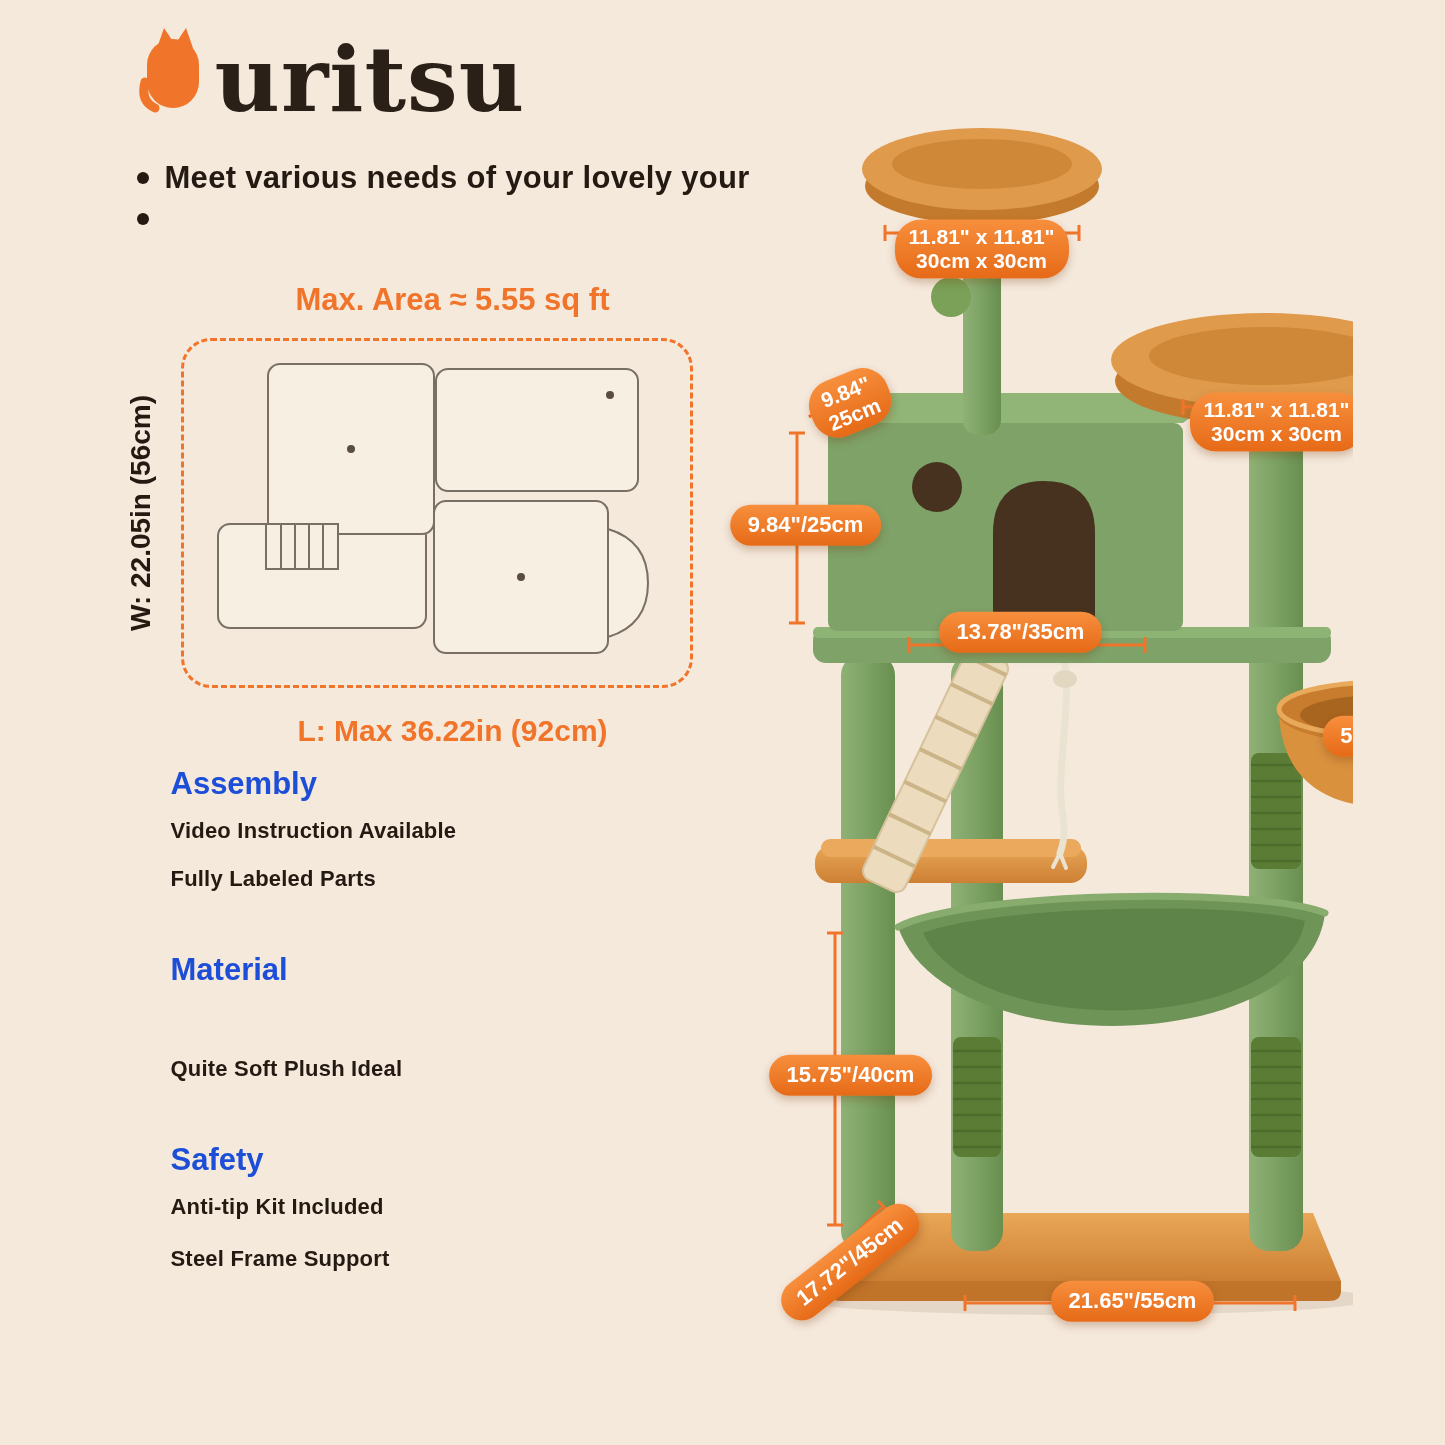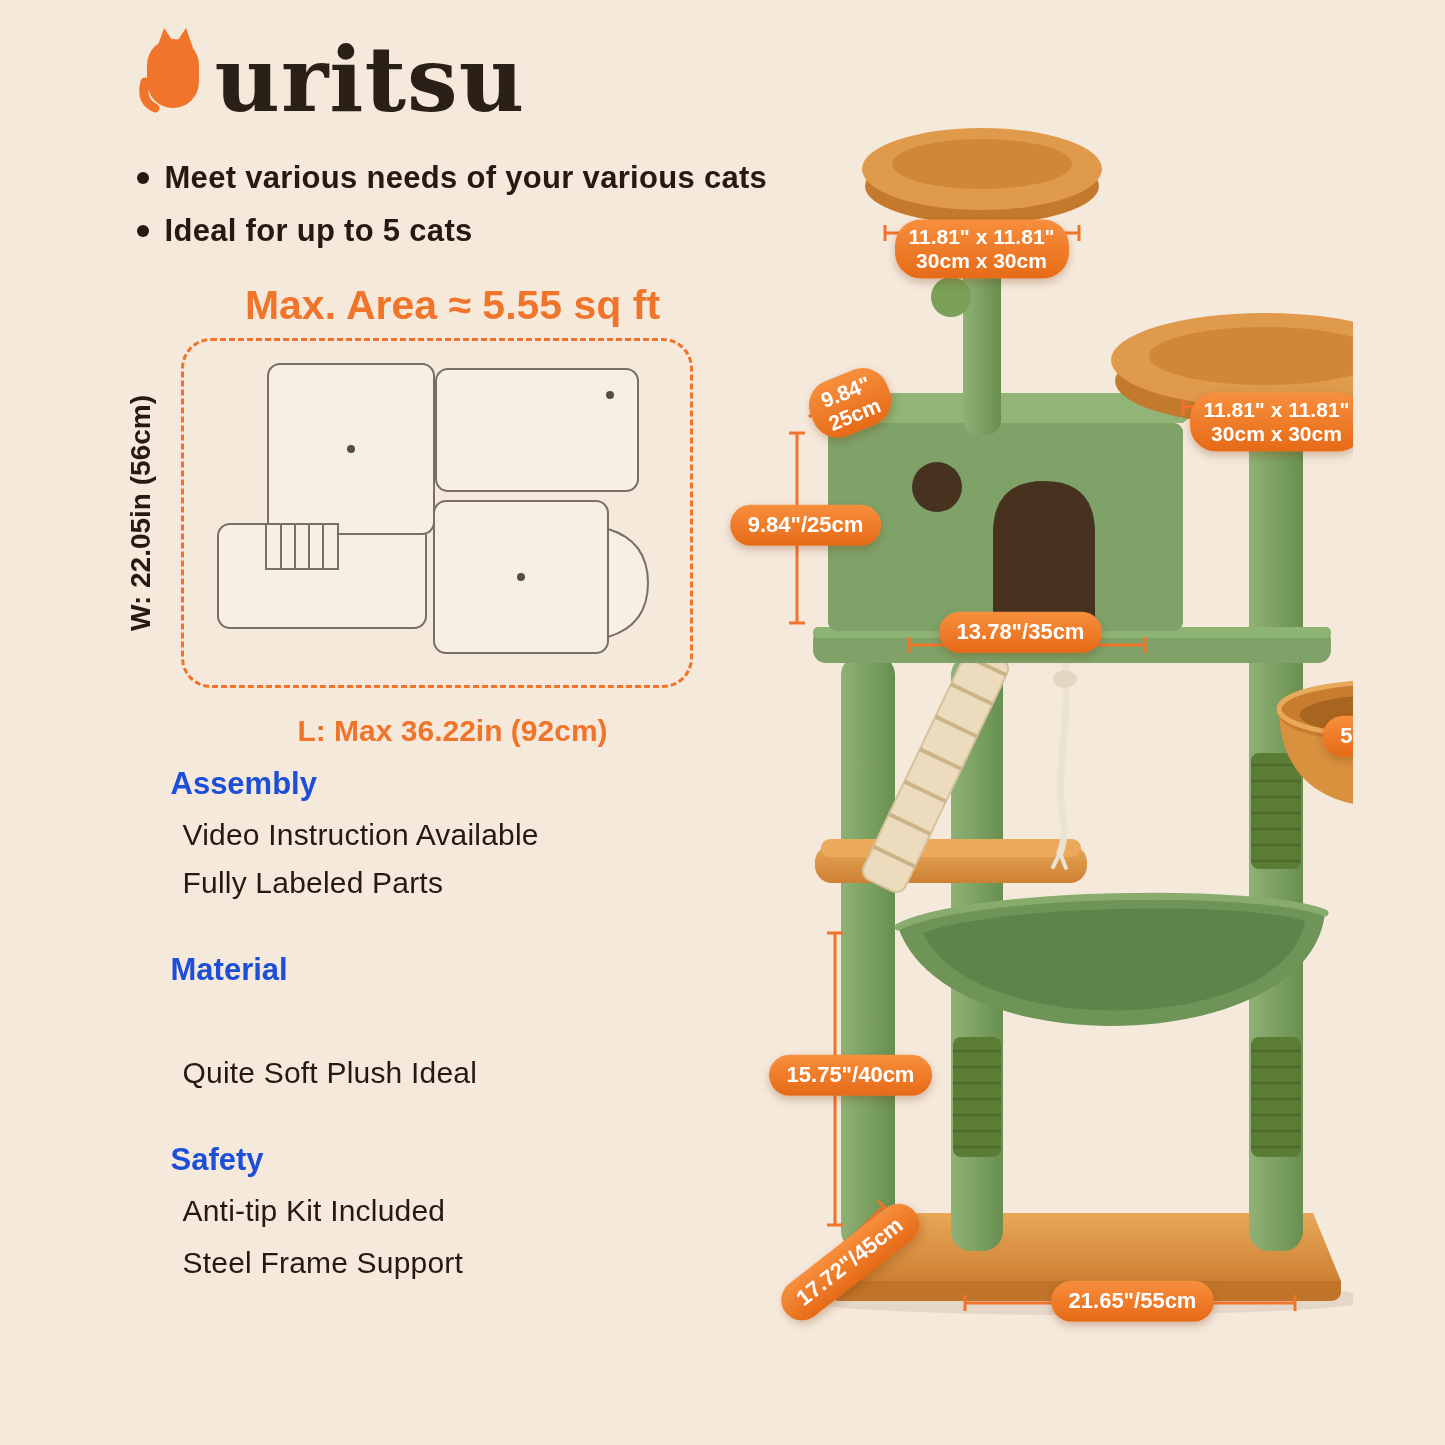--- a/index.html
+++ b/index.html
@@ -14,31 +14,31 @@
   .logo-cat { width:80px; height:98px; flex:none; }
   .logo-text { font-family:"DejaVu Serif", serif; font-weight:700; font-size:90px;
                line-height:0.95; color:#2b2018; letter-spacing:1px; margin-left:2px; }
   
   .bullets { position:absolute; left:44px; top:160px; list-style:none; }
   .bullet { display:flex; align-items:center; gap:16px; font-size:31px; font-weight:700;
             color:#241a12; margin-bottom:17px; letter-spacing:0.3px; }
   .dot { width:12px; height:12px; border-radius:50%; background:#241a12; flex:none; }
   
   .max-area { position:absolute; left:120px; top:282px; width:480px; text-align:center;
-              color:#f1742b; font-size:41px; font-weight:700; }
+              color:#f1742b; font-size:31px; font-weight:700; }
   .plan-box { position:absolute; left:88px; top:338px; width:512px; height:350px;
               border:3px dashed #f1742b; border-radius:30px; }
   .plan-svg { position:absolute; left:12px; top:10px; }
   .w-label { position:absolute; left:-119px; top:497px; width:334px; text-align:center;
              transform:rotate(-90deg); font-size:28px; font-weight:700; color:#241a12; }
   .l-label { position:absolute; left:120px; top:700px; width:480px; text-align:center;
              color:#f1742b; font-size:30px; font-weight:700;margin-top:14px; }
   
   .sec-head { position:absolute; left:78px; color:#1d4ed8; font-size:31px; font-weight:700; }
-  .sec-line { position:absolute; left:90px; color:#241a12; font-size:30px; font-weight:400; letter-spacing:0.2px; }
+  .sec-line { position:absolute; left:78px; color:#241a12; font-size:22px; font-weight:700; letter-spacing:0.2px; }
   
   .tree { position:absolute; left:620px; top:85px; width:825px; height:1260px; }
   
   .pill { position:absolute; transform:translate(-50%,-50%) rotate(var(--rot,0deg));
           background:linear-gradient(180deg,#f78f3d,#e66a17); color:#fff; font-weight:700;
           font-size:22px; line-height:1.12; padding:8px 18px; border-radius:26px;
           text-align:center; white-space:nowrap; box-shadow:0 4px 8px rgba(110,50,0,0.28); z-index:5; }
   .pill span { display:block; }
   .pill.small { font-size:21px; padding:6px 14px; }
 </style>
@@ -53,25 +53,24 @@
       <path d="M43,19 L53,4 L60,24 Z" fill="#f1742b"></path>
       <rect x="14" y="15" width="52" height="69" rx="26" fill="#f1742b"></rect>
       <path d="M22,84 Q7,77 12,58" stroke="#f1742b" stroke-width="9" fill="none" stroke-linecap="round"></path>
     </svg>
     <span class="logo-text">uritsu</span>
   </header>
 
   <ul class="bullets">
     <li class="bullet">
       <span class="dot"></span>
-      <span>Meet various needs of your various cats</span>
+      <span>Meet various needs of your lovely your</span>
     </li>
     <li class="bullet">
       <span class="dot"></span>
-      <span>Ideal for up to 5 cats</span>
     </li>
   </ul>
 
   <div class="max-area">Max. Area ≈ 5.55 sq ft</div>
 
   <div class="plan-box">
     <svg class="plan-svg" width="482" height="324" viewBox="0 0 482 324">
       <g fill="#f8efe3" stroke="#7a6f64" stroke-width="2">
         <rect x="240" y="18" width="202" height="122" rx="12"></rect>
         <rect x="22" y="173" width="208" height="104" rx="12"></rect>

